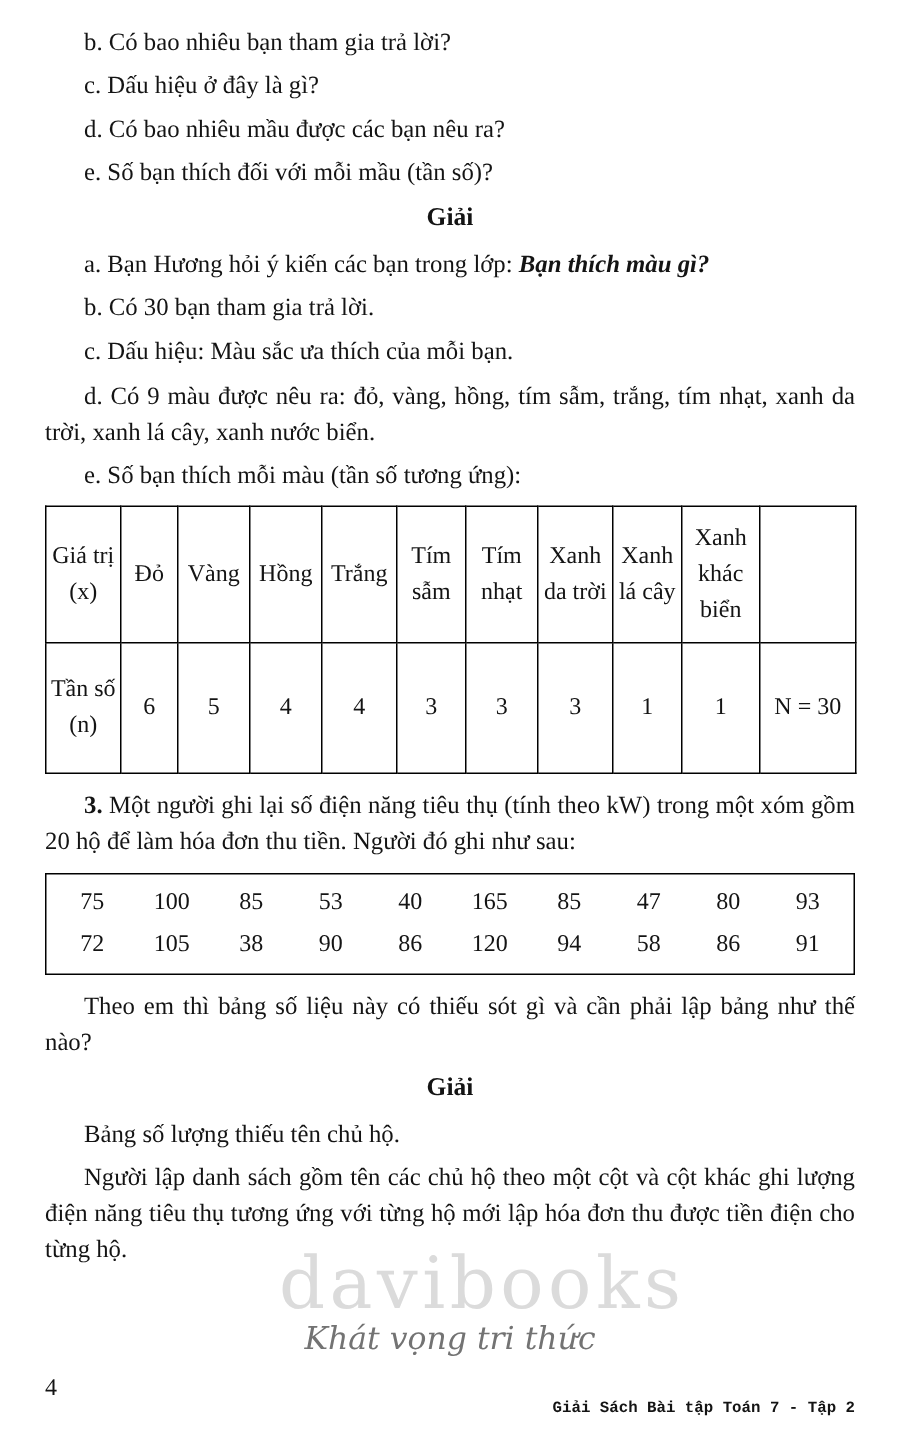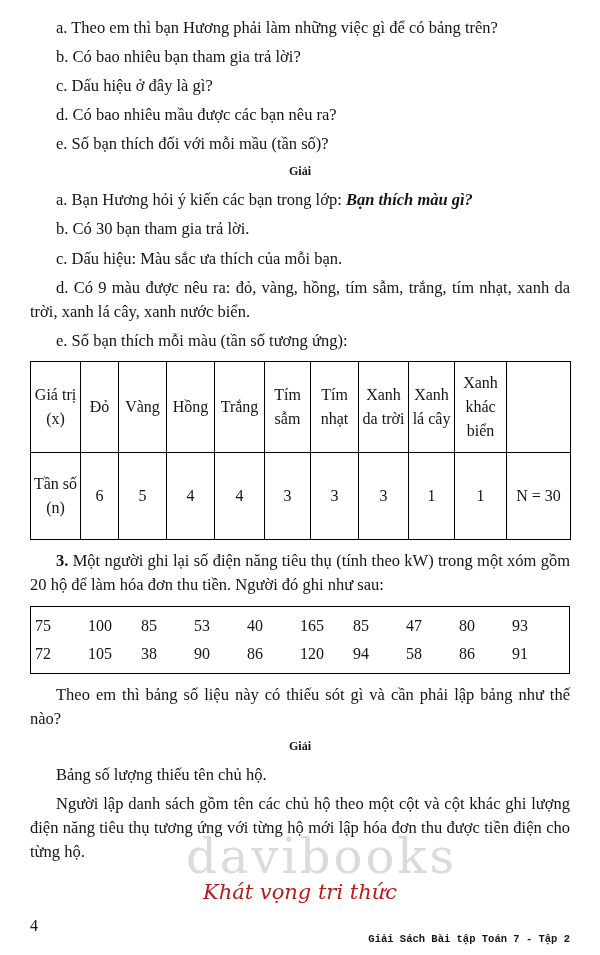--- a/index.html
+++ b/index.html
@@ -19,21 +19,21 @@
   }
   .para {
     margin: 0 0 5px 0;
     font-size: 16.5px;
     line-height: 1.46;
     text-indent: 26px;
     text-align: justify;
   }
   .heading {
     margin: 8px 0 9px 0;
-    font-size: 12px;
+    font-size: 17px;
     font-weight: bold;
     text-align: center;
     text-indent: 0;
   }
   .it { font-style: italic; font-weight: bold; }
   .bold { font-weight: bold; }
 
   table.freq {
     border-collapse: collapse;
     table-layout: fixed;
@@ -53,21 +53,21 @@
   table.freq tr.val td { height: 76px; }
 
   .power {
     border: 1.5px solid #000;
     margin: 9px 0 9px 0;
     padding: 5px 4px;
   }
   .power-row {
     display: grid;
     grid-template-columns: repeat(10, 1fr);
-    text-align: left;
+    text-align: center;
     font-size: 16px;
     line-height: 1.75;
   }
 
   .watermark {
     position: absolute;
     left: 0; right: 0;
     top: 828px;
     text-align: center;
     z-index: 0;
@@ -78,21 +78,21 @@
     font-size: 48px;
     letter-spacing: 3px;
     color: #cfcfcf;
     opacity: 0.75;
     padding-left: 43px;
   }
   .wm-slogan {
     font-family: "DejaVu Serif", serif;
     font-size: 21px;
     font-style: italic;
-    color: #b91c1c;
+    color: #737373;
     margin-top: -4px;
   }
 
   .page-number {
     position: absolute;
     left: 30px;
     bottom: 20px;
     font-size: 16px;
     z-index: 1;
   }
@@ -111,21 +111,20 @@
 
 <div class="page">
 
   <div class="watermark">
     <div class="wm-brand">davibooks</div>
     <div class="wm-slogan">Khát vọng tri thức</div>
   </div>
 
   <div class="content">
 
-    <p class="para">a. Theo em thì bạn Hương phải làm những việc gì để có bảng trên?</p>
     <p class="para">b. Có bao nhiêu bạn tham gia trả lời?</p>
     <p class="para">c. Dấu hiệu ở đây là gì?</p>
     <p class="para">d. Có bao nhiêu mầu được các bạn nêu ra?</p>
     <p class="para">e. Số bạn thích đối với mỗi mầu (tần số)?</p>
 
     <p class="heading">Giải</p>
 
     <p class="para"><span>a. Bạn Hương hỏi ý kiến các bạn trong lớp: </span><span class="it">Bạn thích màu gì?</span></p>
     <p class="para">b. Có 30 bạn tham gia trả lời.</p>
     <p class="para">c. Dấu hiệu: Màu sắc ưa thích của mỗi bạn.</p>

